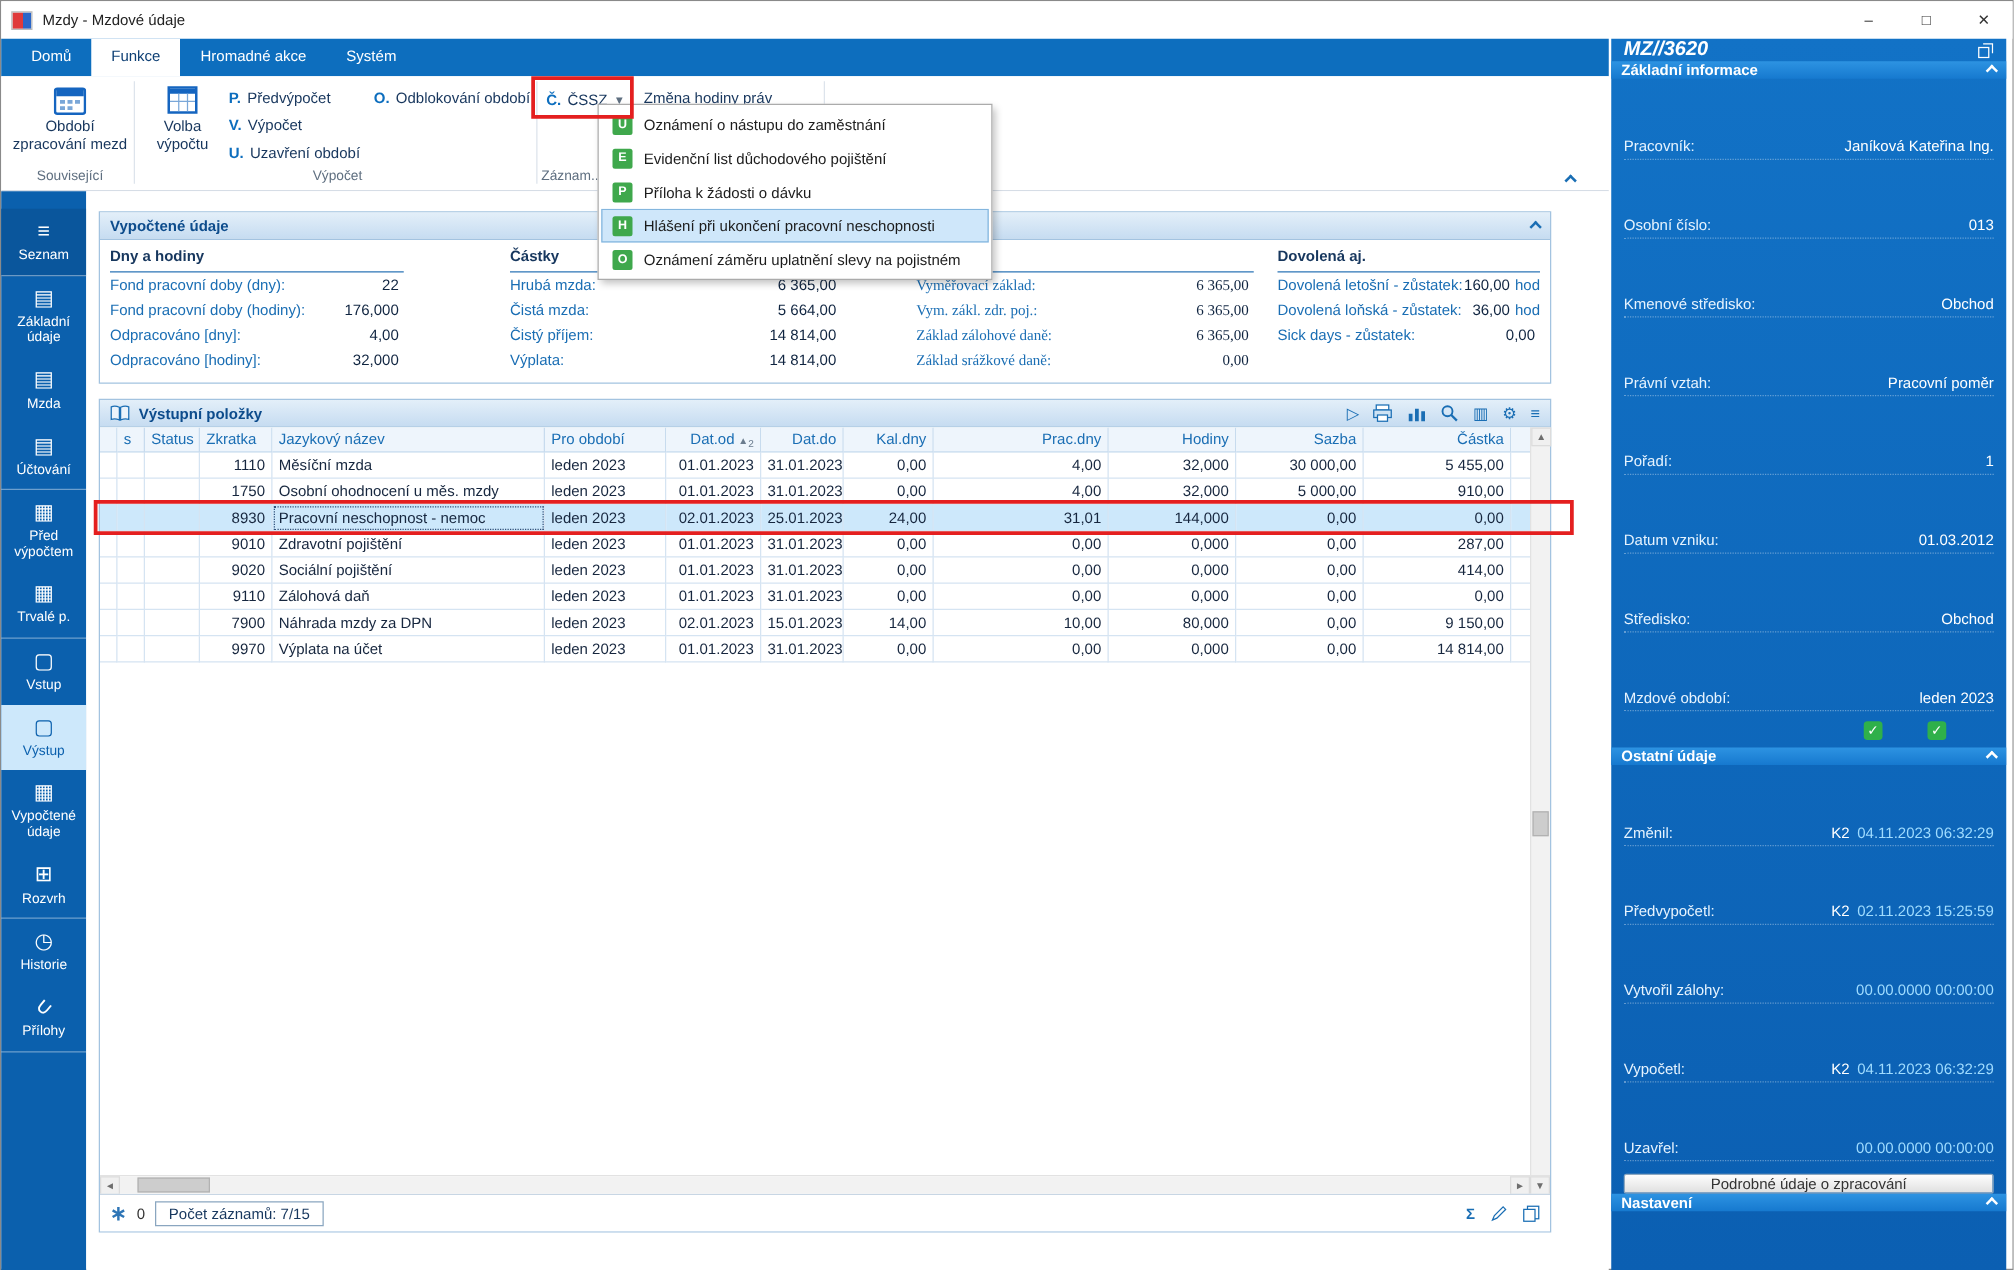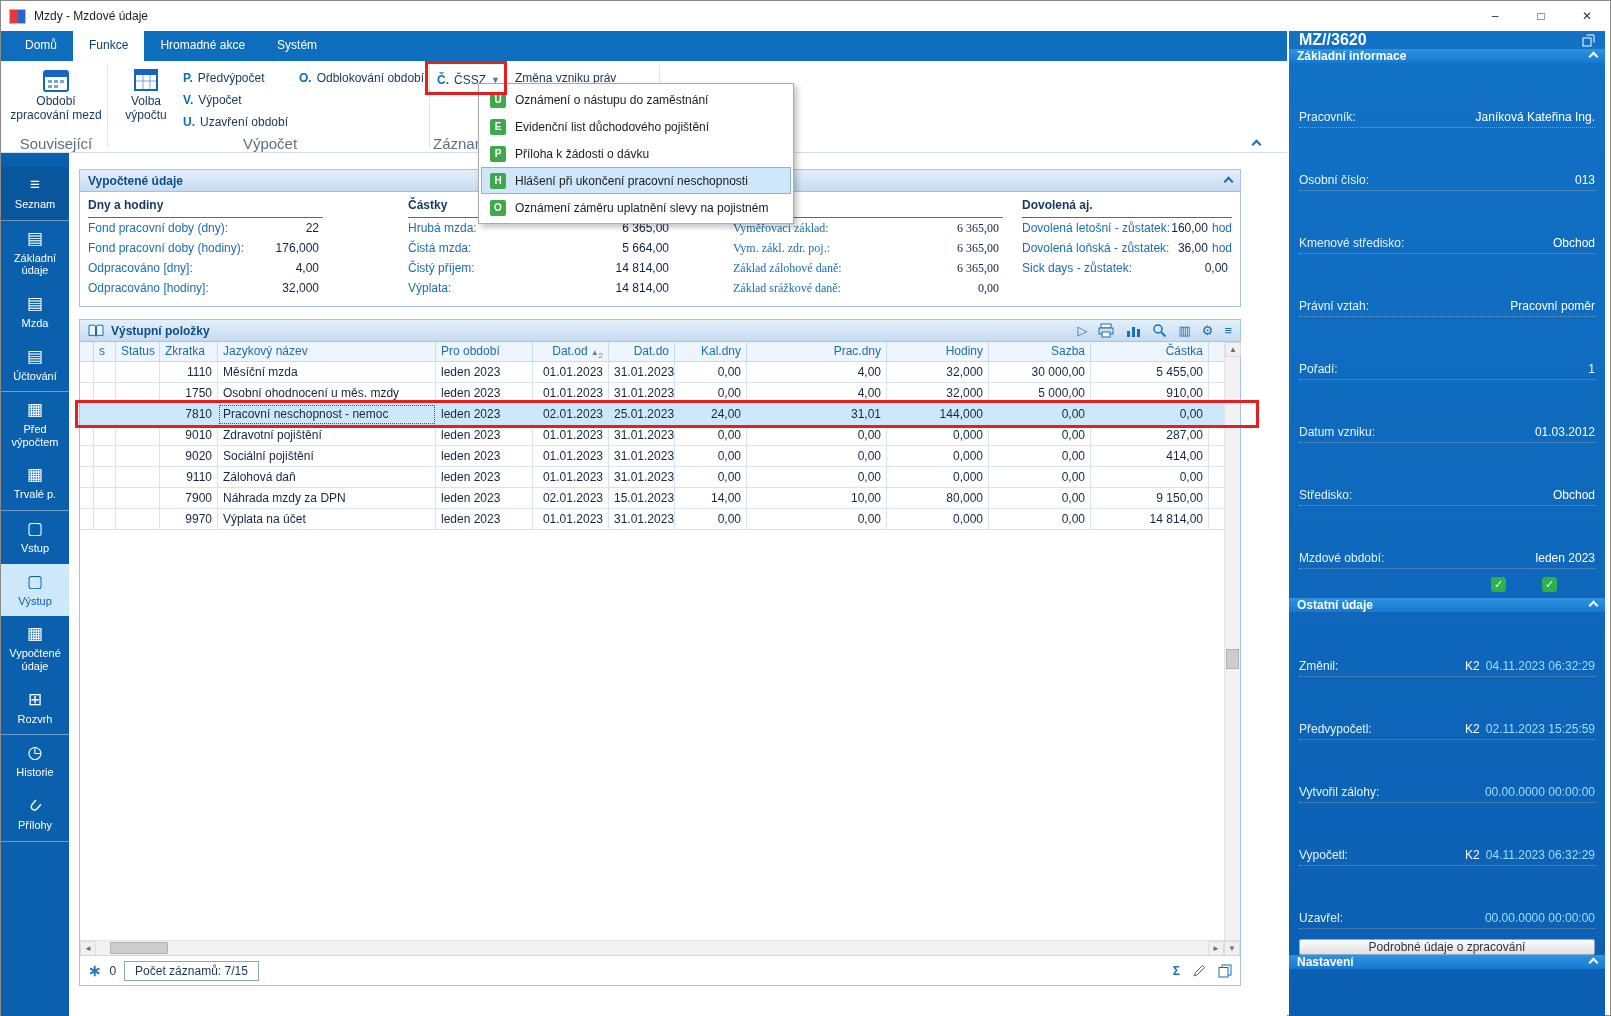--- a/index.html
+++ b/index.html
@@ -27,21 +27,21 @@
     justify-content:flex-start; gap:3px; text-align:center; color:#17365d; line-height:1.15; padding-top:3px; }
   .bigbtn.b1 { left:8px; width:94px; }
   .bigbtn.b2 { left:112px; width:66px; }
   .vsep { position:absolute; top:4px; height:82px; width:1px; background:#dde4ec; }
   .vsep.s1 { left:106px; } .vsep.s2 { left:428px; } .vsep.s3 { left:658px; }
   .smallbtn { position:absolute; height:22px; display:flex; align-items:center; gap:5px; color:#17365d; white-space:nowrap; }
   .keyletter { color:#0d6ebe; font-weight:bold; }
   .sb-p { left:182px; top:6px; } .sb-v { left:182px; top:28px; } .sb-u { left:182px; top:50px; }
   .sb-o { left:298px; top:6px; } .sb-c { left:436px; top:8px; } .sb-z { left:514px; top:6px; }
   .dd-arrow { color:#5f6f80; font-size:9px; }
-  .grp-label { position:absolute; top:74px; color:#5f6f80; font-size:15px; text-align:center; }
+  .grp-label { position:absolute; top:74px; color:#5f6f80; font-size:11px; text-align:center; }
   .grp-label.g1 { left:6px; width:98px; } .grp-label.g2 { left:112px; width:314px; } .grp-label.g3 { left:432px; width:120px; text-align:left; }
   .ribbon-collapse { position:absolute; left:1252px; top:76px; color:#1a6eb4; cursor:pointer; }
   .chev-up { display:inline-block; width:7px; height:7px; border-top:2px solid currentColor;
     border-left:2px solid currentColor; transform:rotate(45deg); }
 
   
   .sidebar { position:absolute; top:152px; left:0; width:68px; height:864px; background:#0b60ad;
     display:flex; flex-direction:column; padding-top:14px; }
   .snav { display:flex; flex-direction:column; align-items:center; justify-content:center; gap:4px;
     padding:9px 2px; color:#fff; text-align:center; font-size:11px; line-height:1.15; cursor:pointer; }
@@ -105,21 +105,21 @@
   .ast { color:#2d75b6; font-size:16px; font-weight:bold; }
   .foot-count { color:#333; }
   .records-box { border:1px solid #8aa6c0; padding:2px 10px; background:#fff; color:#17375e; }
   .foot-right { margin-left:auto; display:flex; align-items:center; gap:12px; color:#1a6eb4; }
   .foot-right span { cursor:pointer; font-weight:bold; }
 
   
   .rpanel { position:absolute; left:1288px; top:30px; width:316px; height:986px;
     background:linear-gradient(180deg,#1272c6,#0b5fb2); color:#fff; display:flex; flex-direction:column; }
   .rp-title { height:36px; display:flex; align-items:center; justify-content:space-between; padding:0 10px;
-    font-size:16px; font-weight:bold; }
+    font-size:16px; font-weight:bold;font-style:italic; }
   .rp-sec-head { height:23px; background:linear-gradient(#2d93e2,#1679cf); display:flex; align-items:center;
     justify-content:space-between; padding:0 8px; font-weight:bold; cursor:pointer; }
   .rp-rows { padding:2px 10px 0; }
   .rp-row { display:flex; justify-content:space-between; align-items:center; height:21px;
     border-bottom:1px dotted rgba(255,255,255,.35);margin-top:42px; }
   .rp-label { color:#e6f3fe; }
   .rp-val { color:#fff; text-align:right; }
   .rp-when { color:#9fdcff; margin-left:6px; }
   .checks-row { display:flex; justify-content:flex-end; gap:36px; padding:8px 48px 6px 10px; }
   .green-check { width:15px; height:15px; background:#2fb04a; border-radius:3px; color:#fff; font-size:11px;
@@ -216,21 +216,21 @@
       <span class="keyletter">O.</span>
       <span>Odblokování období</span>
     </div>
     <div class="smallbtn sb-c">
       <span class="keyletter">Č.</span>
       <span>ČSSZ</span>
       <span class="dd-arrow">▼</span>
     </div>
     <div class="vsep s2"></div>
     <div class="smallbtn sb-z">
-      <span>Změna vzniku práv</span>
+      <span>Změna hodiny práv</span>
     </div>
     <div class="vsep s3"></div>
     <div class="grp-label g1">Související</div>
     <div class="grp-label g2">Výpočet</div>
     <div class="grp-label g3">Záznam...</div>
     <span class="ribbon-collapse"><i class="chev-up"></i></span>
   </div>
 
   <nav class="sidebar">
 
@@ -488,21 +488,21 @@
                 <span class="tc c-hod num">32,000</span>
                 <span class="tc c-saz num">5 000,00</span>
                 <span class="tc c-cas num">910,00</span>
                 <span class="tc c-fill"></span>
               </div>
 
               <div class="trow selected">
                 <span class="tc c-marker"></span>
                 <span class="tc c-s"></span>
                 <span class="tc c-status"></span>
-                <span class="tc c-zkr num">7810</span>
+                <span class="tc c-zkr num">8930</span>
                 <span class="tc c-naz focus">Pracovní neschopnost - nemoc</span>
                 <span class="tc c-obd">leden 2023</span>
                 <span class="tc c-do1 num">02.01.2023</span>
                 <span class="tc c-do2 num">25.01.2023</span>
                 <span class="tc c-kal num">24,00</span>
                 <span class="tc c-prac num">31,01</span>
                 <span class="tc c-hod num">144,000</span>
                 <span class="tc c-saz num">0,00</span>
                 <span class="tc c-cas num">0,00</span>
                 <span class="tc c-fill"></span>

